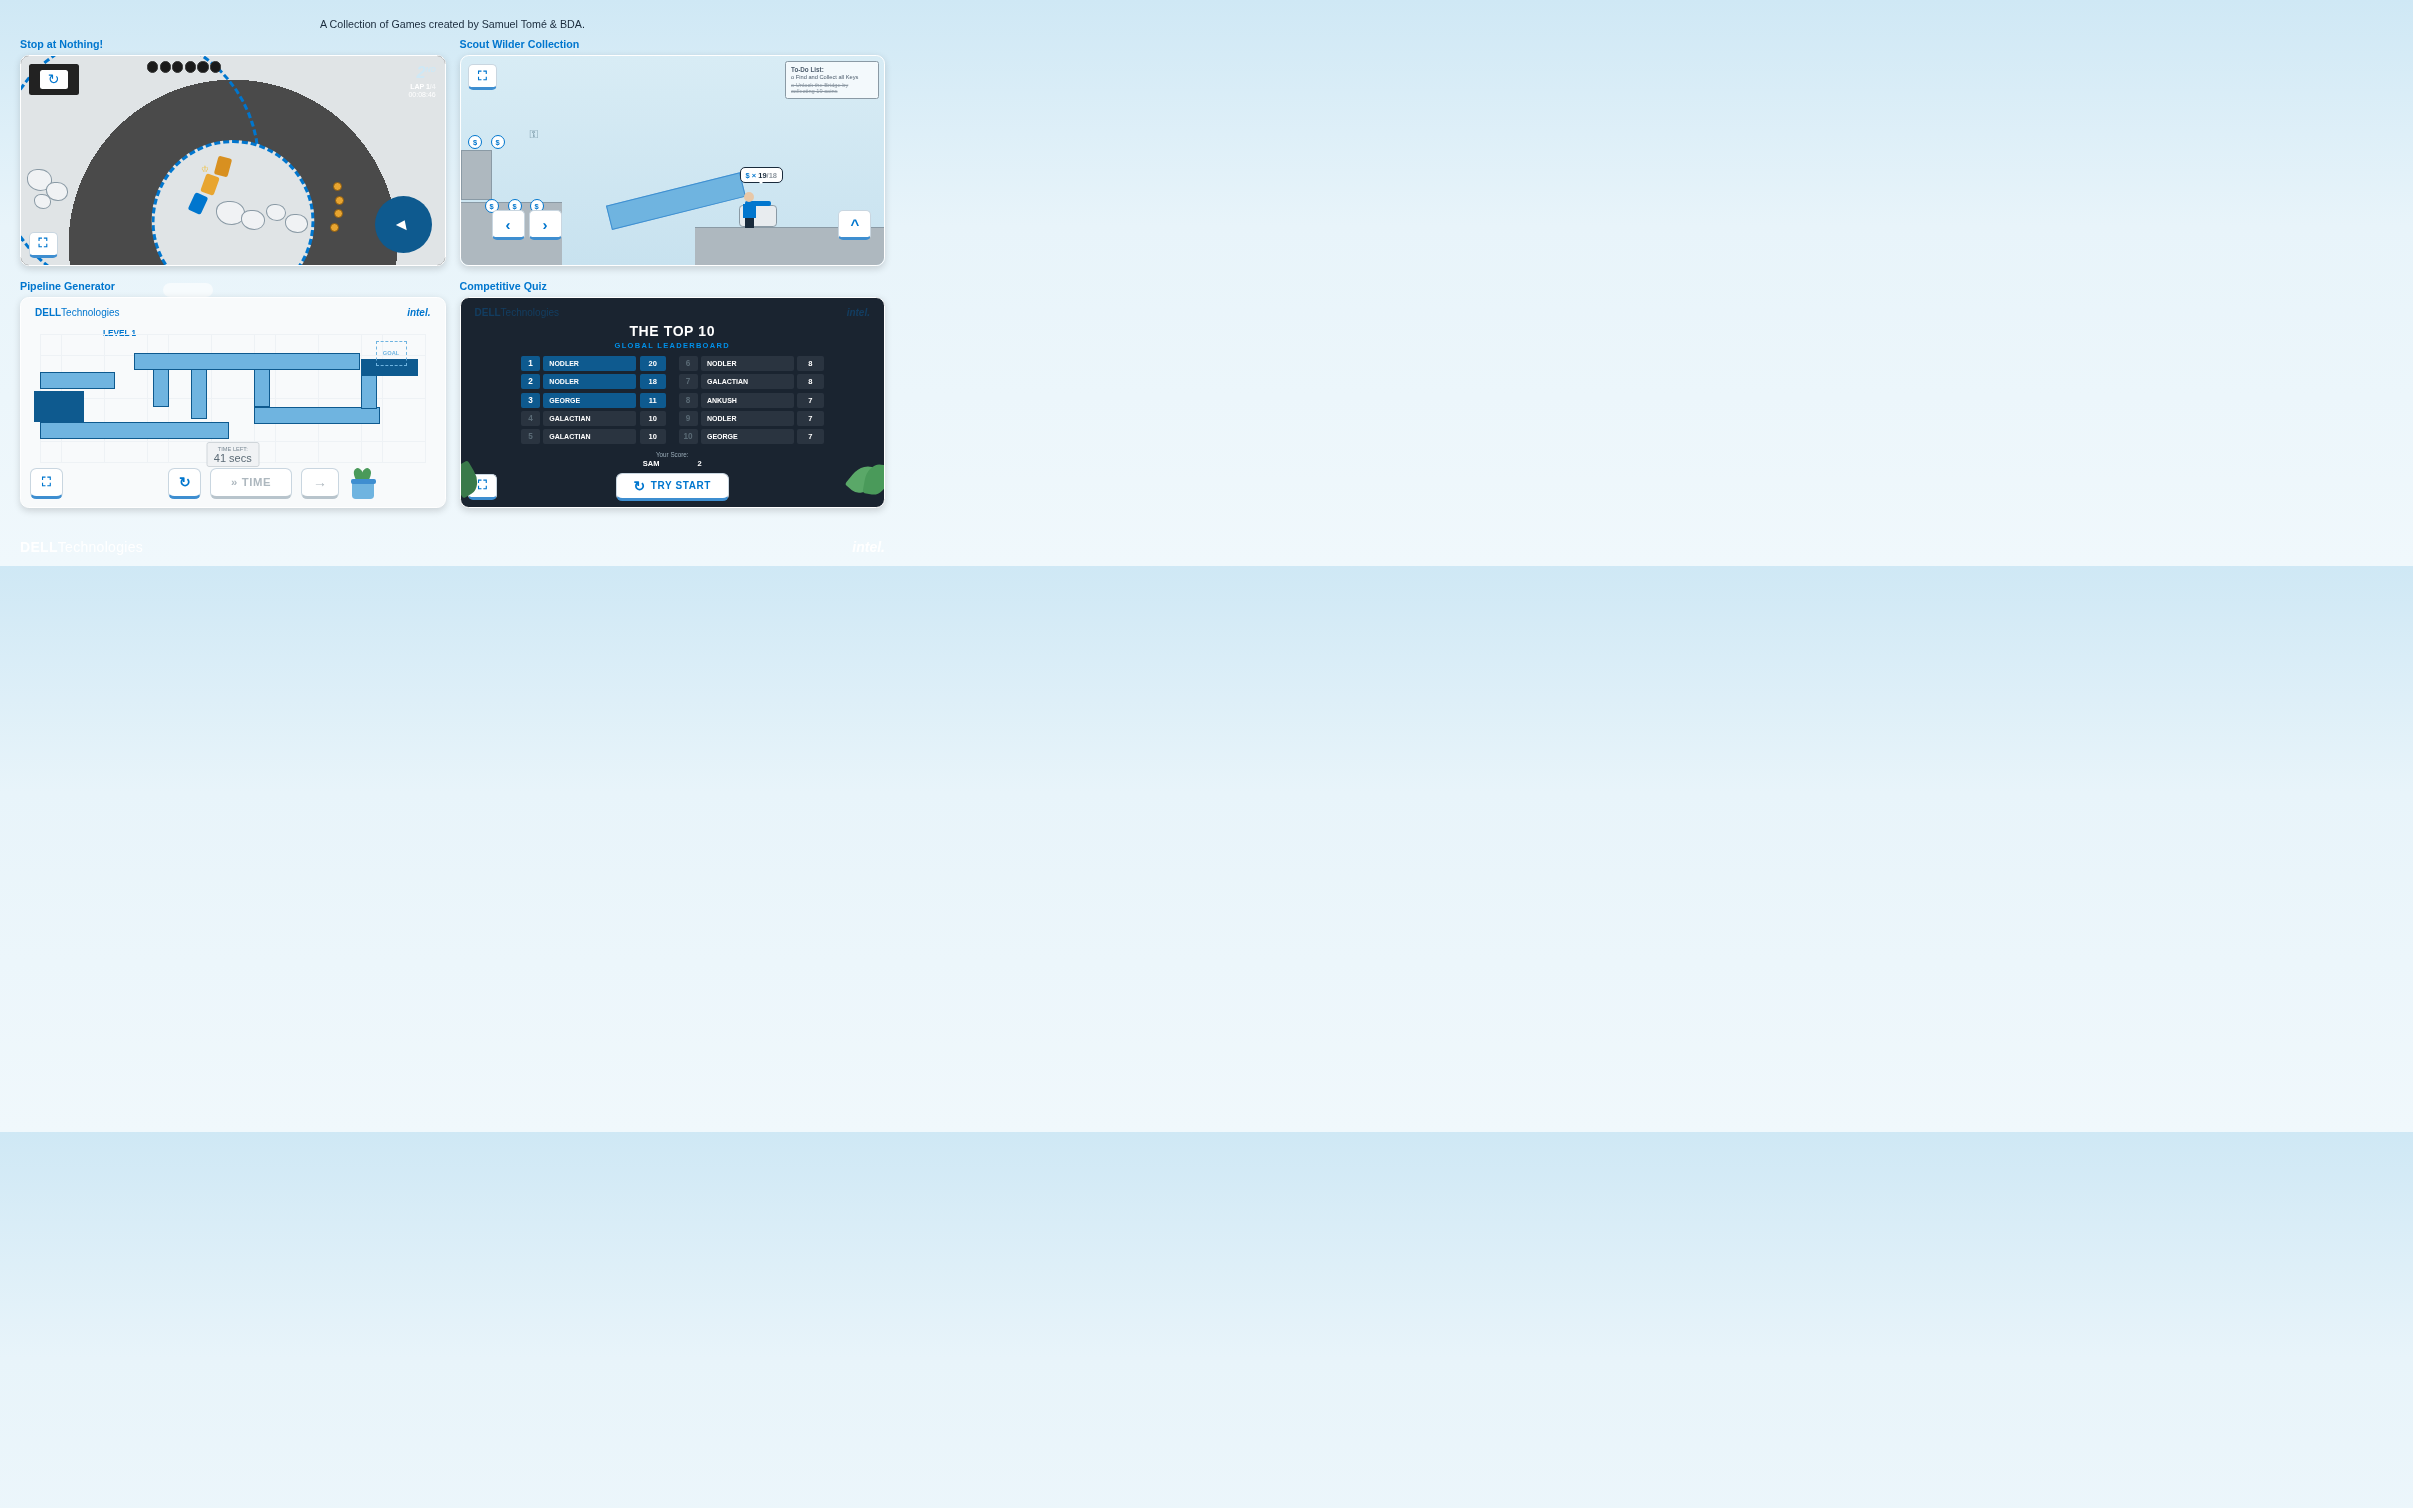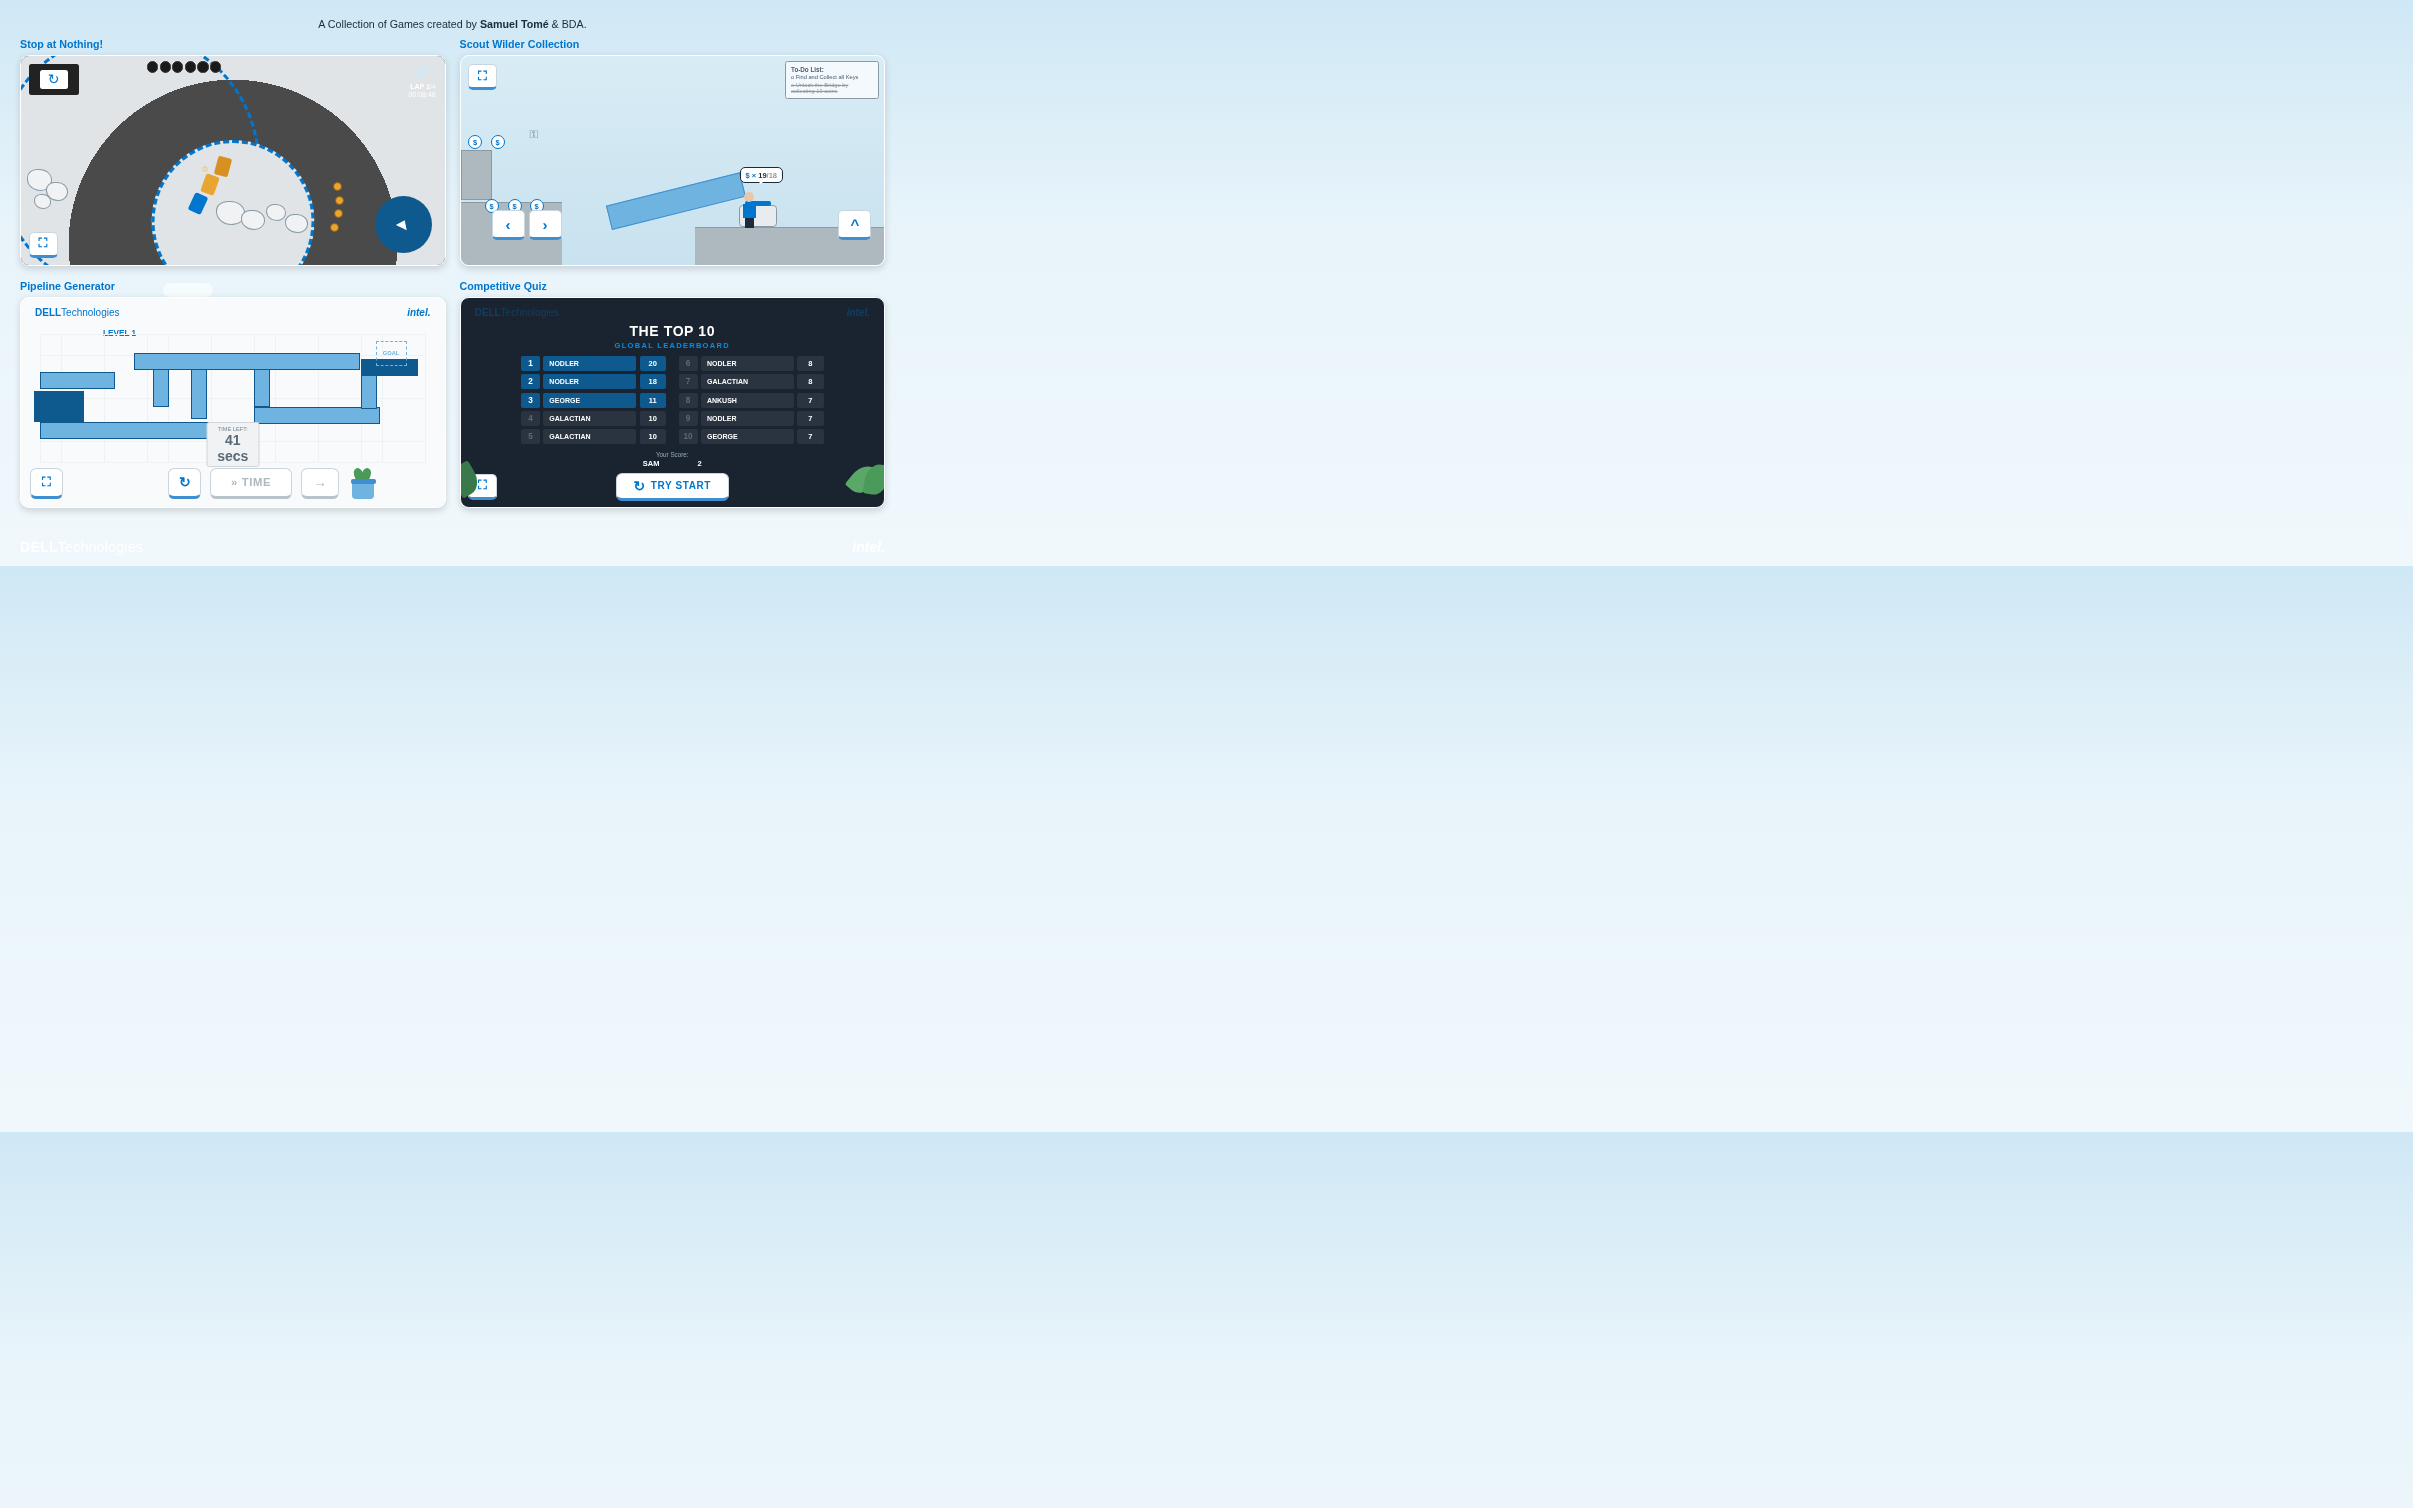--- a/index.html
+++ b/index.html
@@ -2,21 +2,21 @@
 <html style="font-size:10px"><head>
 <meta charset="utf-8">
 <style>
 *{box-sizing:border-box;margin:0;padding:0;font-family:-apple-system,BlinkMacSystemFont,'Segoe UI',Arial,sans-serif}
 body{width:905px;height:566px;background:linear-gradient(180deg,#cfe8f5 0%,#e8f4fa 40%,#f0f8fc 100%);position:relative;overflow:hidden}
 .cloud{position:absolute;background:#fff;border-radius:31px;opacity:.6}
 .cloud1{width:75px;height:19px;top:82px;right:25px}
 .cloud2{width:50px;height:14px;top:283px;left:163px}
 .cloud3{width:63px;height:15.7px;top:94px;right:214px}
 .header{text-align:center;padding:17.6px 0 8.8px;font-size:10.7px;color:#1a2b3c}
-.header b{font-weight:700}
+.header b{font-weight:400}
 .grid{display:grid;grid-template-columns:1fr 1fr;gap:14px;padding:0 20px}
 .tile-title{color:#0076ce;font-weight:700;font-size:10.7px;margin-bottom:5px}
 .tile{border-radius:8.8px;overflow:hidden;height:211px;position:relative;box-shadow:0 2.5px 7.5px rgba(0,0,0,.15);border:1.9px solid #fff}
 .footer{position:absolute;bottom:11.3px;left:20px;right:20px;display:flex;justify-content:space-between;align-items:center;color:#fff}
 .dell-logo{font-size:14px;font-weight:400;letter-spacing:0.3px}
 .dell-logo .dell-b{font-weight:700}
 .intel-logo{font-size:14px;font-weight:700;font-style:italic}
 .icon-btn{background:#fff;border:1.3px solid #c9d6e0;border-bottom:3.1px solid #3e8ed0;border-radius:5px;width:29px;height:26.4px;display:flex;align-items:center;justify-content:center;color:#0076ce;font-size:11.3px;font-weight:700;position:absolute;cursor:pointer}
 .icon-btn.tl{top:7.5px;left:7.5px}
 .icon-btn.bl{bottom:7.5px;left:7.5px}
@@ -73,21 +73,21 @@
 .t3 .hdr{display:flex;justify-content:space-between;padding:8.8px 14px;align-items:center}
 .t3 .hdr .dl{color:#0076ce;font-size:10px}
 .t3 .hdr .dl b{font-weight:800}
 .t3 .hdr .il{color:#0076ce;font-size:10px;font-weight:700;font-style:italic}
 .t3 .lvl{color:#0076ce;font-weight:800;font-size:8.2px;margin-left:82px;margin-top:2.5px}
 .t3 .board{position:absolute;top:36px;left:19px;right:19px;bottom:44px;background:repeating-linear-gradient(0deg,#eef2f5 0 0.6px,transparent 0.6px 21.4px),repeating-linear-gradient(90deg,#eef2f5 0 0.6px,transparent 0.6px 21.4px)}
 .t3 .pipe{position:absolute;background:#6fb4e0;border:1.9px solid #0e5a8f}
 .t3 .goal{position:absolute;top:6.3px;right:19px;width:31px;height:25px;border:1.3px dashed #6fb4e0;color:#6fb4e0;font-size:5.7px;font-weight:700;display:flex;align-items:center;justify-content:center}
 .t3 .controls{position:absolute;bottom:8.8px;left:8.8px;right:8.8px;display:flex;align-items:flex-end;gap:8.8px}
 .t3 .timer{background:#f0f2f4;border:0.6px solid #d0d6da;border-radius:2.5px;padding:2.5px 6.3px;text-align:center;font-size:5.7px;color:#7a8a95;position:absolute;left:50%;transform:translateX(-50%);bottom:40px;width:53px}
-.t3 .timer .tv{font-size:14px;font-weight:700;color:#5a6a75}
+.t3 .timer .tv{font-size:11px;font-weight:400;color:#5a6a75}
 .t3 .btn{background:#fff;border:1.3px solid #c9d6e0;border-bottom:3.8px solid #b8c4cc;border-radius:6.3px;height:31px;display:flex;align-items:center;justify-content:center;font-weight:800;cursor:pointer}
 .t3 .btn.sm{width:33px;color:#0076ce;font-size:12.6px;border-bottom-color:#3e8ed0}
 .t3 .btn.start{width:82px;color:#aeb8bf;font-size:11.3px;letter-spacing:0.6px}
 .t3 .btn.arr{width:38px;color:#aeb8bf;font-size:14px}
 .t3 .plant{position:absolute;right:69px;bottom:8.8px;width:25px;height:38px}
 .t3 .plant .pot{width:21.4px;height:16.3px;background:#6fb4e0;border-radius:0 0 3.8px 3.8px;position:absolute;bottom:0;left:1.9px}
 .t3 .plant .pot::before{content:'';position:absolute;top:-3.8px;left:-1.9px;right:-1.9px;height:5px;background:#3e8ed0;border-radius:1.9px}
 .t3 .plant .leaf{position:absolute;width:8.8px;height:12.6px;background:#4a9a5a;border-radius:50% 50% 50% 0;bottom:17.6px}
 .t3 .plant .l1{left:3.8px;transform:rotate(-20deg)}
 .t3 .plant .l2{left:11.3px;transform:rotate(20deg) scaleX(-1)}

